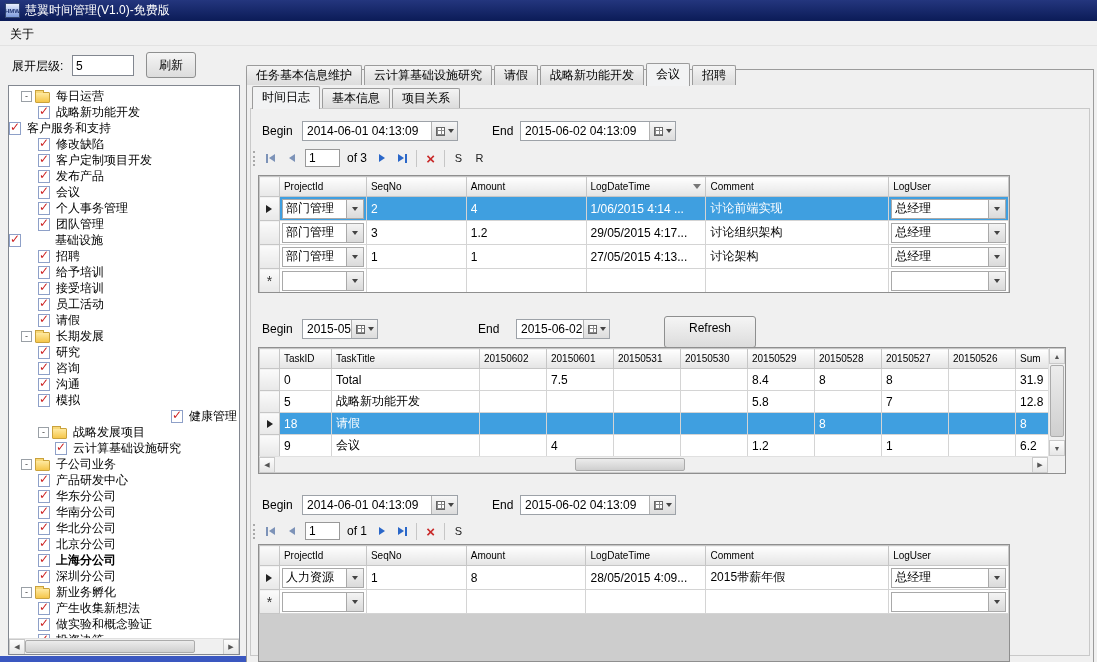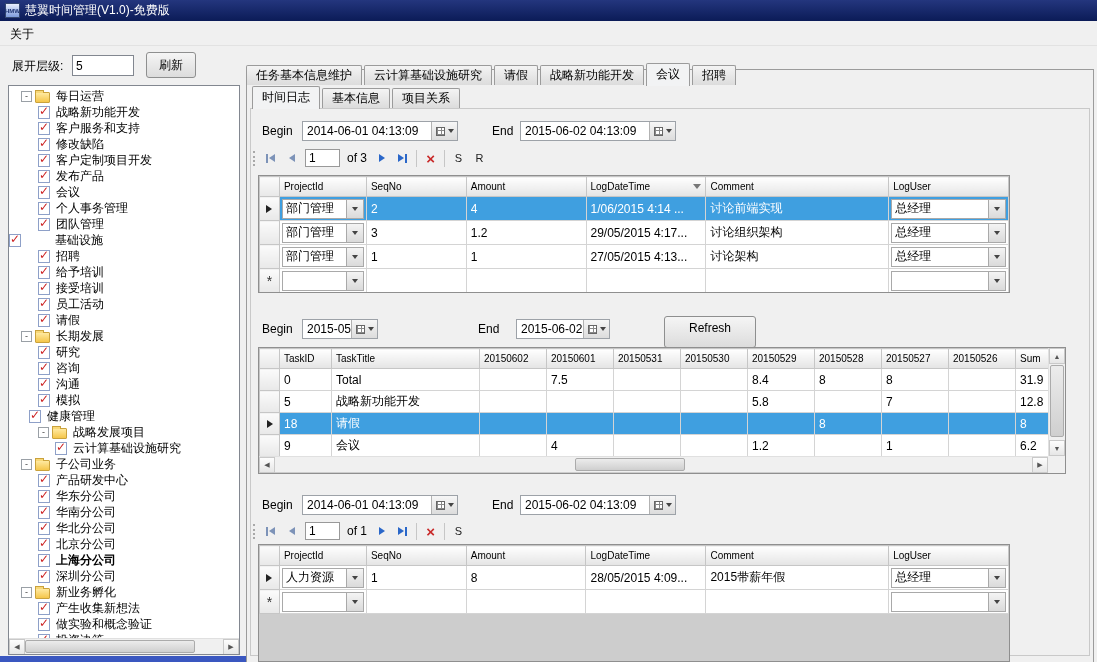--- a/index.html
+++ b/index.html
@@ -100,21 +100,21 @@
   <div class="tree-inner" id="tree">
       <div class="tree-item" style="padding-left: 12px;">
         <span class="tree-expander">-</span>
         <span class="icon-folder"></span>
         <span class="tree-label">每日运营</span>
       </div>
       <div class="tree-item" style="padding-left: 29px;">
         <span class="icon-task"></span>
         <span class="tree-label">战略新功能开发</span>
       </div>
-      <div class="tree-item" style="padding-left: 29px;">
+      <div class="tree-item" style="">
         <span class="icon-task"></span>
         <span class="tree-label">客户服务和支持</span>
       </div>
       <div class="tree-item" style="padding-left: 29px;">
         <span class="icon-task"></span>
         <span class="tree-label">修改缺陷</span>
       </div>
       <div class="tree-item" style="padding-left: 29px;">
         <span class="icon-task"></span>
         <span class="tree-label">客户定制项目开发</span>
@@ -173,21 +173,21 @@
         <span class="tree-label">咨询</span>
       </div>
       <div class="tree-item" style="padding-left: 29px;">
         <span class="icon-task"></span>
         <span class="tree-label">沟通</span>
       </div>
       <div class="tree-item" style="padding-left: 29px;">
         <span class="icon-task"></span>
         <span class="tree-label">模拟</span>
       </div>
-      <div class="tree-item" style="padding-left: 20px;">
+      <div class="tree-item" style="padding-left: 20px; justify-content: flex-end;">
         <span class="icon-task"></span>
         <span class="tree-label">健康管理</span>
       </div>
       <div class="tree-item" style="padding-left: 29px;">
         <span class="tree-expander">-</span>
         <span class="icon-folder"></span>
         <span class="tree-label">战略发展项目</span>
       </div>
       <div class="tree-item" style="padding-left: 46px;">
         <span class="icon-task"></span>

